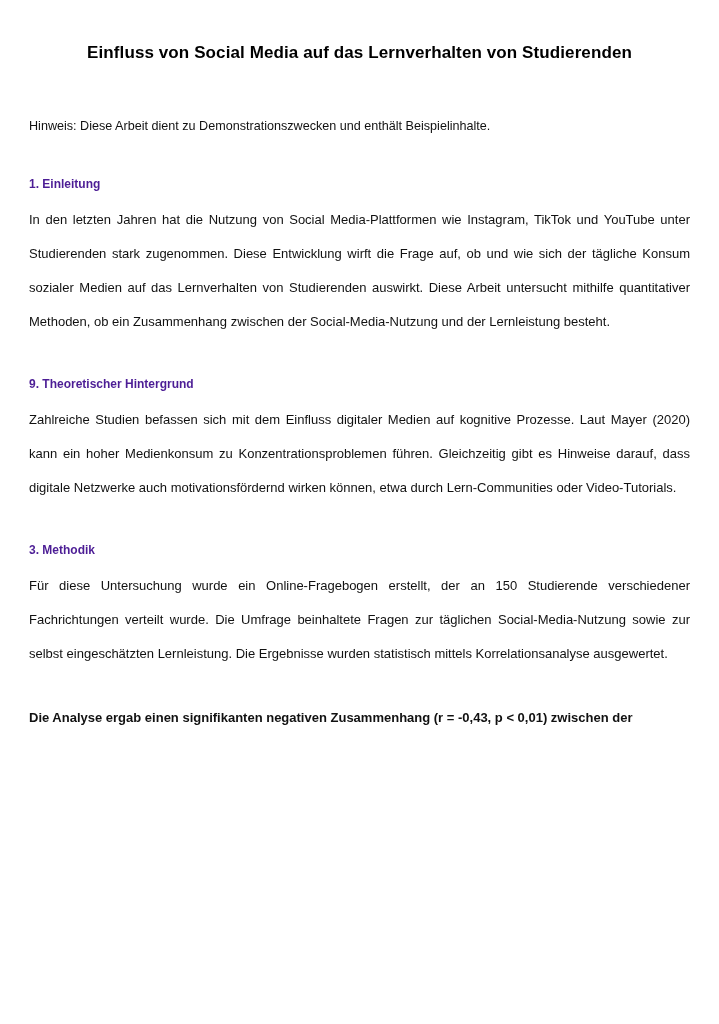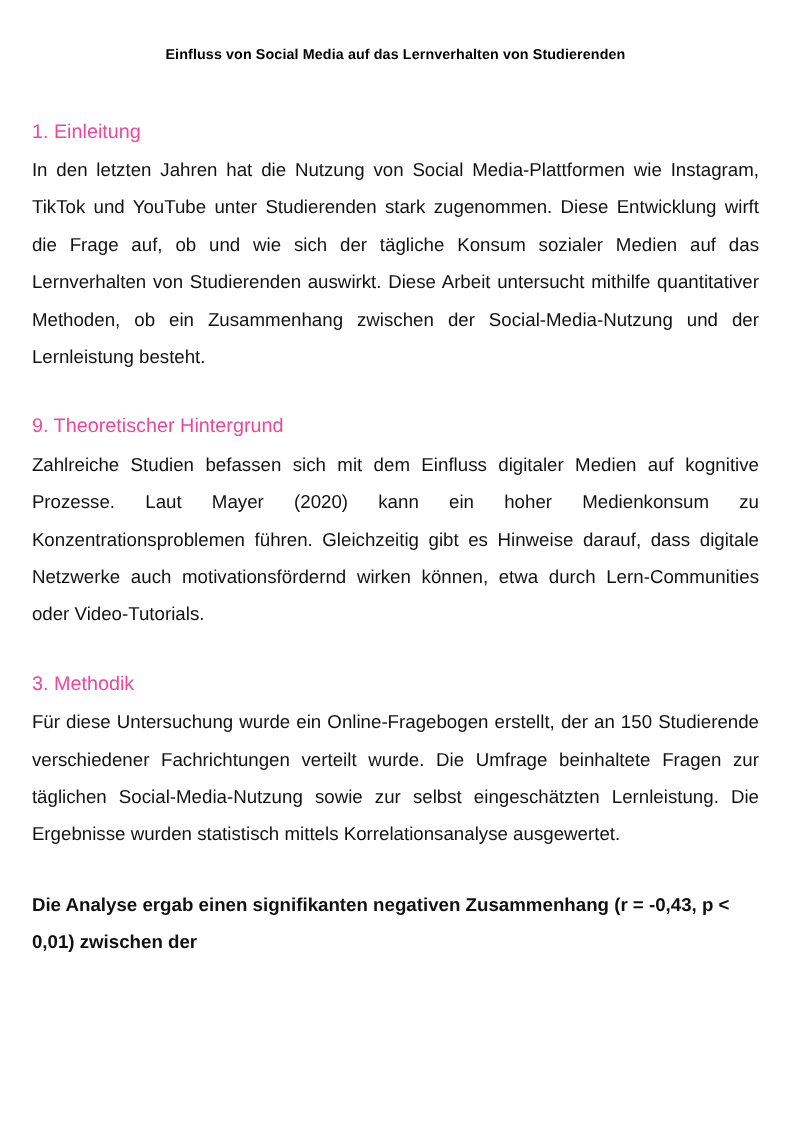--- a/index.html
+++ b/index.html
@@ -23,21 +23,21 @@
   }
   .content {
     position: absolute;
     left: 29px;
     top: 0;
     width: 661px;
   }
 
   
   .doc-title {
-    font-size: 13px;
+    font-size: 17px;
     font-weight: bold;
     text-align: center;
     line-height: 1.25;
     letter-spacing: 0.1px;
     margin: 0;
     padding-top: 42px;
     color: #000000;
   }
 
   
@@ -50,28 +50,28 @@
     text-align: left;
     color: #111111;
     white-space: nowrap;
   }
 
   
   .section {
     margin-top: 24px;
   }
   .section-heading {
-    font-size: 18px;
-    font-weight: normal;
+    font-size: 12px;
+    font-weight: bold;
     line-height: 30px;
-    color: #ec4899;
+    color: #4c1d95;
     margin: 0 0 4px 0;
   }
   .section-para {
-    font-size: 17px;
+    font-size: 13px;
     line-height: 34px;
     text-align: justify;
     text-justify: inter-word;
     color: #111111;
     margin: 0;
     hyphens: none;
   }
   .section-para.last-cut {
     text-align: left;
     font-weight: bold;
@@ -85,20 +85,21 @@
 </style>
 </head>
 <body>
 
 <div class="page">
   <div class="content">
 
     <h1 class="doc-title">Einfluss von Social Media auf das Lernverhalten von Studierenden</h1>
 
     <div class="meta-block">
+      <div class="meta-line">Hinweis: Diese Arbeit dient zu Demonstrationszwecken und enthält Beispielinhalte.</div>
     </div>
 
     <section class="section" id="section-1">
       <h2 class="section-heading">1. Einleitung</h2>
       <p class="section-para">In den letzten Jahren hat die Nutzung von Social Media-Plattformen wie Instagram, TikTok und YouTube unter Studierenden stark zugenommen. Diese Entwicklung wirft die Frage auf, ob und wie sich der tägliche Konsum sozialer Medien auf das Lernverhalten von Studierenden auswirkt. Diese Arbeit untersucht mithilfe quantitativer Methoden, ob ein Zusammenhang zwischen der Social-Media-Nutzung und der Lernleistung besteht.</p>
     </section>
 
     <section class="section" id="section-2">
       <h2 class="section-heading">9. Theoretischer Hintergrund</h2>
       <p class="section-para">Zahlreiche Studien befassen sich mit dem Einfluss digitaler Medien auf kognitive Prozesse. Laut Mayer (2020) kann ein hoher Medienkonsum zu Konzentrationsproblemen führen. Gleichzeitig gibt es Hinweise darauf, dass digitale Netzwerke auch motivationsfördernd wirken können, etwa durch Lern-Communities oder Video-Tutorials.</p>

